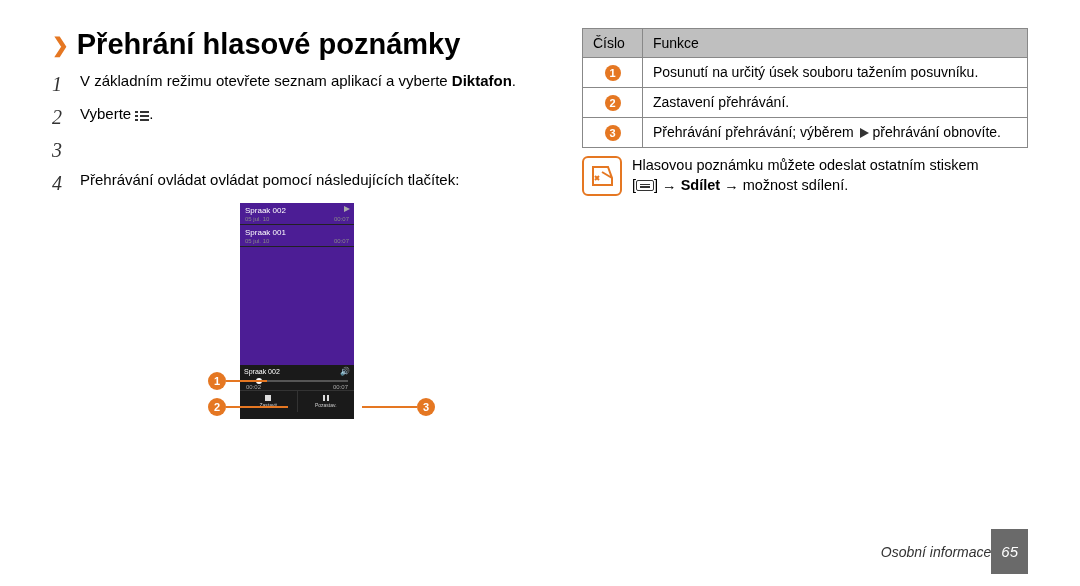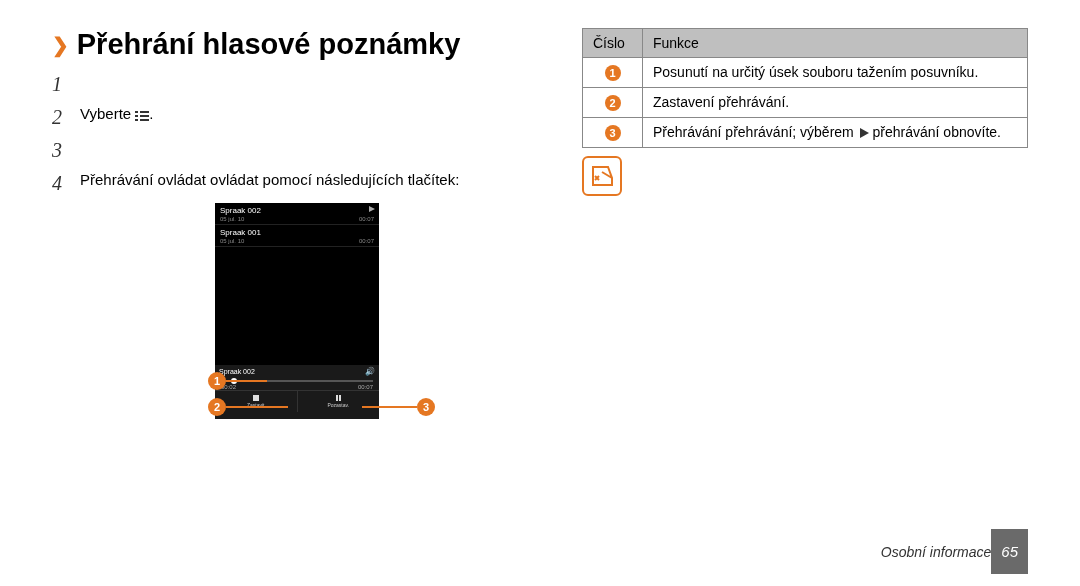--- a/index.html
+++ b/index.html
@@ -21,23 +21,23 @@
   .chevron { color: #e57722; font-size: 20px; font-weight: bold; }
   .title { font-size: 29px; font-weight: bold; }
   .steps { list-style: none; }
   .step { display: flex; gap: 10px; margin-bottom: 6px; line-height: 1.35; }
   .step-num { font-style: italic; font-family: Georgia, 'Times New Roman', serif; font-size: 20px; width: 18px; color: #333; }
   .bold { font-weight: bold; }
   .list-icon { display: inline-block; vertical-align: middle; }
   .list-icon svg { vertical-align: -2px; }
   .phone-wrap { display:flex; justify-content:center; margin-top:4px; position: relative; }
   .phone {
-    width: 164px;
+    width: 114px;
     height: 216px;
-    background: #000000;
+    background: #4c1d95;
     position: relative;
     color: #ccc;
     font-size: 7px;
     font-family: Arial, sans-serif;
     overflow: hidden;
   }
   .rec-row { padding: 3px 5px 2px 5px; border-bottom: 1px solid #222; }
   .rec-name { color:#fff; font-size:8px; }
   .rec-sub { color:#888; font-size:6px; display:flex; justify-content:space-between; margin-top:1px; }
   .player-area { position:absolute; bottom:0; left:0; right:0; height:54px; background:#1a1a1a; }
@@ -91,20 +91,23 @@
   <div class="col col-left">
 
     <div class="heading">
       <span class="chevron">❯</span>
       <span class="title">Přehrání hlasové poznámky</span>
     </div>
 
     <ul class="steps">
       <li class="step">
         <span class="step-num">1</span>
+        <span>
+          <span>V základním režimu otevřete seznam aplikací a vyberte </span><span class="bold">Diktafon</span><span>.</span>
+        </span>
       </li>
       <li class="step">
         <span class="step-num">2</span>
         <span>
           <span>Vyberte </span><span class="list-icon"><svg width="14" height="12">
                 <rect x="0" y="1" width="3" height="2" fill="#333"></rect>
                 <rect x="5" y="1" width="9" height="2" fill="#333"></rect>
                 <rect x="0" y="5" width="3" height="2" fill="#333"></rect>
                 <rect x="5" y="5" width="9" height="2" fill="#333"></rect>
                 <rect x="0" y="9" width="3" height="2" fill="#333"></rect>
@@ -201,20 +204,24 @@
     </tbody>
       </table>
 
     <div class="note">
       <div class="note-icon">
         <svg viewBox="0 0 24 24">
             <path d="M3 3 L18 3 L22 14 L22 21 L3 21 Z M12 8 L22 14" fill="none" stroke="#e57722" stroke-width="2"></path>
             <path d="M5 12 L9 16 M5 16 L9 12" stroke="#e57722" stroke-width="2"></path>
           </svg>
       </div>
+      <div class="note-text">
+        <span>Hlasovou poznámku můžete odeslat ostatním stiskem</span><br>
+        <span>[</span><span class="menu-glyph"><div></div><div></div></span><span>] → </span><span class="bold">Sdílet</span><span> → možnost sdílení.</span>
+      </div>
     </div>
 
   </div>
 </div>
 
 <div class="footer">
   <span class="footer-label">Osobní informace</span>
   <span class="footer-num">65</span>
 </div>
 

